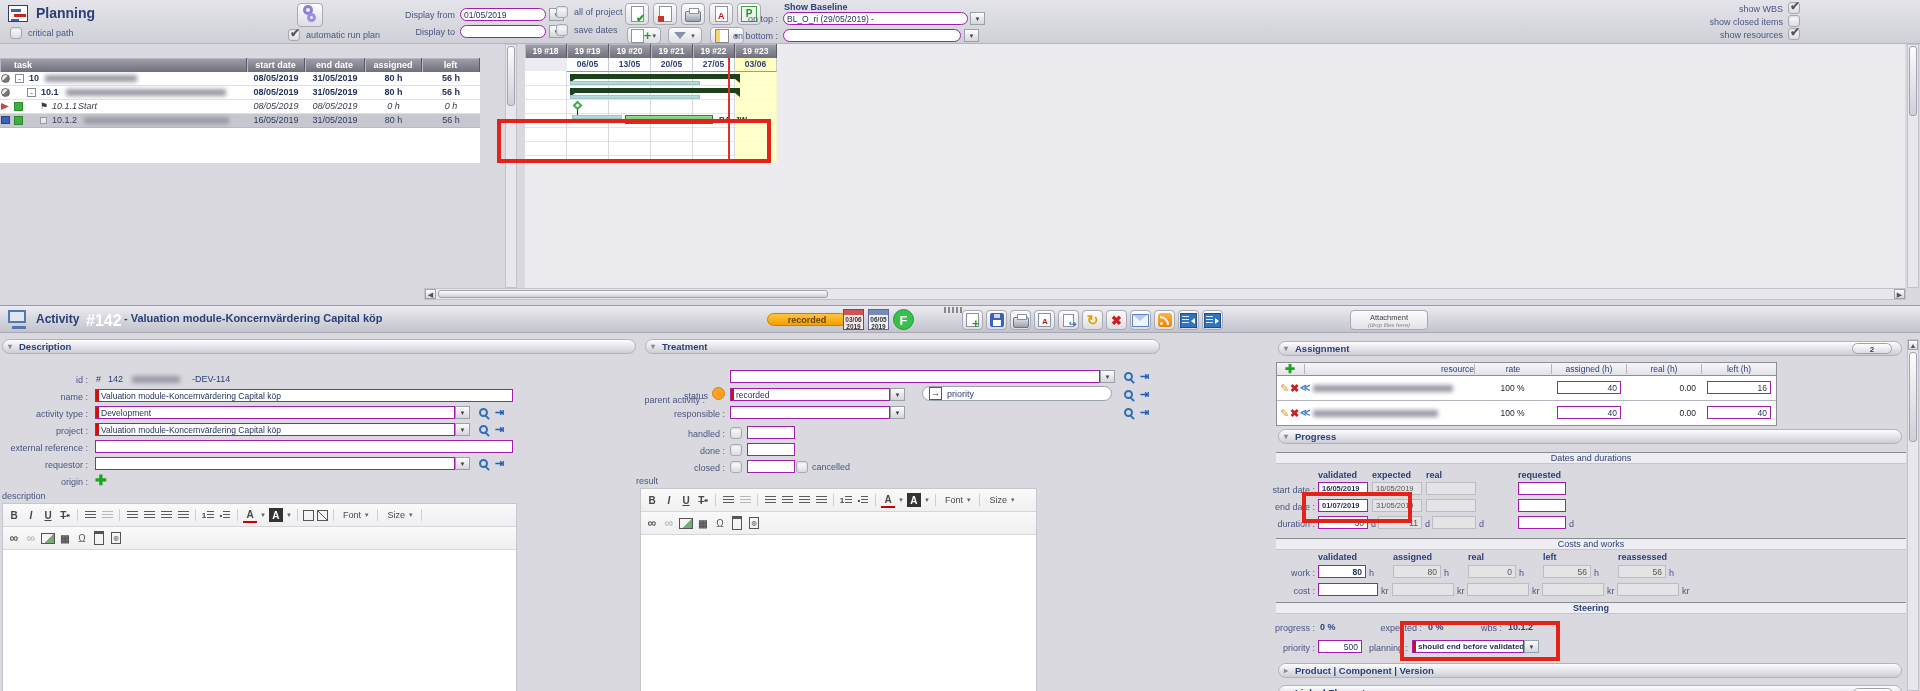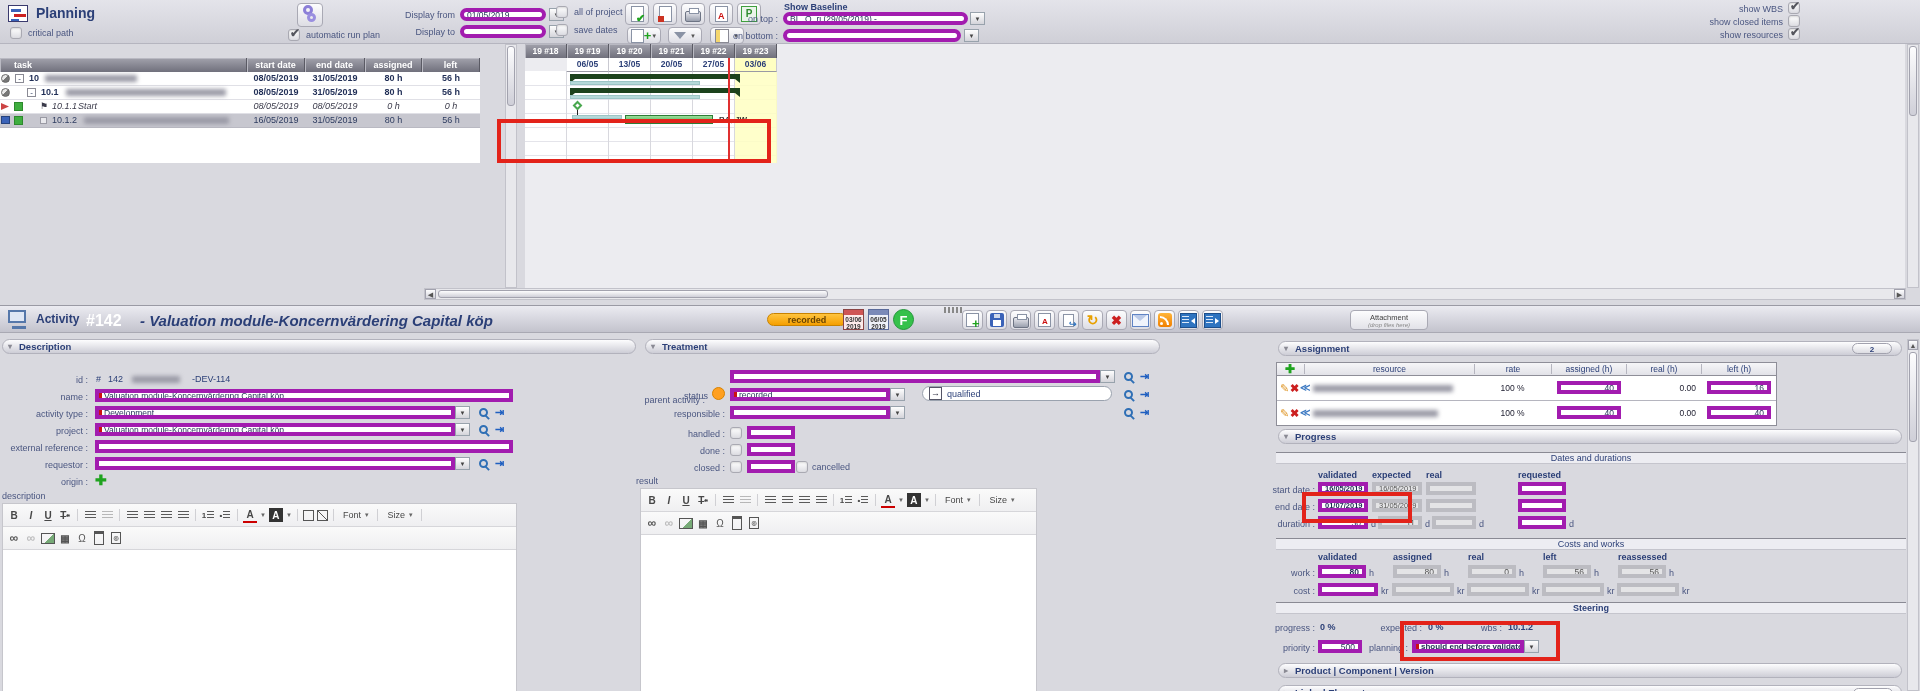--- a/index.html
+++ b/index.html
@@ -9,21 +9,21 @@
   .lbl{color:#4a5680;font-size:9px;line-height:13px;white-space:nowrap;}
   .lblr{text-align:right;}
   .bold{font-weight:bold;}
   .navy{color:#2b3f77;}
   
   .cb{width:12px;height:12px;border:1px solid #a9a9b2;border-radius:3px;background:linear-gradient(#ffffff,#dcdce2);box-shadow:inset 0 1px 2px rgba(0,0,0,.15);}
   .cb.on::after{content:"\2714";position:absolute;left:1px;top:-4px;font-size:12px;font-weight:bold;color:#55565e;}
   .radio{width:9px;height:9px;border-radius:50%;border:1px solid #f0f0f5;background:#fff;}
   .radio.on::after{content:"";position:absolute;left:2px;top:2px;width:4px;height:4px;border-radius:50%;background:#333;}
   
-  .inp{height:13px;background:#fff;border:4px solid #a21caf;font-size:8.5px;color:#1f2d55;
+  .inp{height:13px;background:#fff;border:1px solid #a21caf;font-size:8.5px;color:#1f2d55;
        display:flex;align-items:center;padding:0 3px;overflow:hidden;white-space:nowrap;}
   .inp.ro{background:#e4e4e6;border-color:#bcbcc2;color:#555;}
   .inp.num{justify-content:flex-end;}
   .inp.req{box-shadow:inset 3px 0 0 #cc1111;padding-left:5px;}
   .round{border-radius:7px;}
   .dd{width:15px;height:13px;background:linear-gradient(#fefefe,#d4d4da);border:1px solid #98a2ac;
       display:flex;align-items:center;justify-content:center;font-size:6px;color:#444;}
   
   .mag{width:9px;height:9px;border:2px solid #2f6fb5;border-radius:50%;}
   .mag::after{content:"";position:absolute;right:-4px;bottom:-3px;width:6px;height:2px;background:#2f6fb5;transform:rotate(45deg);}
@@ -272,21 +272,21 @@
   </div>
   <div class="a scroll" style="left:1907px;top:44px;width:12px;height:244px;">
     <div class="a thumb" style="left:1px;top:1px;width:8px;height:70px;"></div>
   </div>
 
   <div class="a" style="left:0;top:305px;width:1920px;height:28px;background:linear-gradient(#ebebf1,#c3c3cd);border-top:1px solid #9a9aa4;border-bottom:1px solid #a9a9b3;">
     <span class="a" style="left:8px;top:4px;width:18px;height:13px;background:#dfe7f5;border:2px solid #5577aa;"></span>
     <span class="a" style="left:12px;top:20px;width:14px;height:3px;background:#5577aa;"></span>
     <span class="a bold navy" style="left:36px;top:6px;font-size:12px;">Activity</span>
     <span class="a bold" style="left:86px;top:6px;font-size:16px;color:#fff;">#142</span>
-    <span class="a bold navy" style="left:140px;top:6px;font-size:15px;font-style:italic;">- Valuation module-Koncernvärdering Capital köp</span>
+    <span class="a bold navy" style="left:124px;top:6px;font-size:11px;">- Valuation module-Koncernvärdering Capital köp</span>
 
     <span class="a" style="left:767px;top:7px;width:80px;height:13px;border-radius:7px;background:linear-gradient(#ffc43f,#f59f00);border:1px solid #c88200;color:#6a4400;font-weight:bold;font-size:9px;text-align:center;line-height:13px;">recorded</span>
 
     <span class="a cal" style="left:843px;top:3px;"><span class="ct"></span><span>03/06</span><br><span>2019</span></span>
     <span class="a cal blue" style="left:868px;top:3px;"><span class="ct"></span><span>06/05</span><br><span>2019</span></span>
     <span class="a" style="left:893px;top:3px;width:21px;height:21px;border-radius:50%;background:#35c14b;border:1px solid #23963a;color:#fff;font-weight:bold;font-size:13px;text-align:center;line-height:21px;">F</span>
 
     <span class="a" style="left:944px;top:1px;width:18px;height:6px;background:repeating-linear-gradient(90deg,#888 0 2px,transparent 2px 4px);"></span>
 
     <span class="a tbtn" style="left:962px;top:4px;width:21px;height:20px;">
@@ -441,21 +441,21 @@
   <div class="a dd" style="left:1100px;top:370px;">▼</div>
   <div class="a mag" style="left:1124px;top:372px;"></div>
   <div class="a goto" style="left:1140px;top:370px;">⇥</div>
 
   <div class="a lbl lblr" style="left:640px;top:390px;width:68px;">status</div>
   <div class="a" style="left:712px;top:387px;width:13px;height:13px;border-radius:50%;background:#ffa020;border:1px solid #d88200;"></div>
   <div class="a inp req" style="left:730px;top:388px;width:160px;">recorded</div>
   <div class="a dd" style="left:890px;top:388px;">▼</div>
   <div class="a" style="left:922px;top:386px;width:190px;height:15px;background:#fff;border:1px solid #9aa2ae;border-radius:8px;display:flex;align-items:center;gap:5px;padding:0 6px;">
     <span style="width:11px;height:11px;border:1px solid #556;color:#334;font-size:9px;line-height:11px;text-align:center;font-weight:bold;">→</span>
-    <span style="font-size:9px;color:#2b3f77;">qualified</span>
+    <span style="font-size:9px;color:#2b3f77;">priority</span>
   </div>
   <div class="a mag" style="left:1124px;top:390px;"></div>
   <div class="a goto" style="left:1140px;top:388px;">⇥</div>
 
   <div class="a lbl lblr" style="left:640px;top:408px;width:85px;">responsible :</div>
   <div class="a inp" style="left:730px;top:406px;width:160px;"></div>
   <div class="a dd" style="left:890px;top:406px;">▼</div>
   <div class="a mag" style="left:1124px;top:408px;"></div>
   <div class="a goto" style="left:1140px;top:406px;">⇥</div>
 
@@ -536,21 +536,21 @@
     <div style="height:161px;background:#fff;"></div>
   </div>
 
   <div class="a phead" style="left:1278px;top:341px;width:624px;"><span>Assignment</span></div>
   <div class="a" style="left:1852px;top:343px;width:40px;height:11px;background:linear-gradient(#fff,#dcdce2);border:1px solid #a2a2ae;border-radius:6px;text-align:center;font-size:8px;font-weight:bold;color:#2b3f77;line-height:11px;">2</div>
 
   <div class="a" style="left:1276px;top:362px;width:501px;height:64px;border:1px solid #8e8e98;background:#fff;">
 
     <div class="a" style="left:0;top:0;width:499px;height:13px;background:linear-gradient(#f6f6f8,#e2e2e8);border-bottom:1px solid #8e8e98;font-size:8.5px;color:#2b3f77;">
       <span class="a plus" style="left:8px;top:0;font-size:12px;">✚</span>
-      <span class="a" style="left:27px;top:1px;width:170px;text-align:center;border-left:1px solid #b5b5bf;">resource</span>
+      <span class="a" style="left:27px;top:1px;width:170px;text-align:right;border-left:1px solid #b5b5bf;">resource</span>
       <span class="a" style="left:197px;top:1px;width:77px;text-align:center;border-left:1px solid #b5b5bf;">rate</span>
       <span class="a" style="left:274px;top:1px;width:75px;text-align:center;border-left:1px solid #b5b5bf;">assigned (h)</span>
       <span class="a" style="left:349px;top:1px;width:75px;text-align:center;border-left:1px solid #b5b5bf;">real (h)</span>
       <span class="a" style="left:424px;top:1px;width:75px;text-align:center;border-left:1px solid #b5b5bf;">left (h)</span>
     </div>
 
     <div class="a" style="left:0;top:13px;width:499px;height:25px;border-bottom:1px solid #b5b5bf;font-size:8.5px;">
       <span class="a pencil" style="left:3px;top:6px;">✎</span>
       <span class="a redx" style="left:13px;top:6px;">✖</span>
       <span class="a share" style="left:23px;top:6px;">≪</span>

